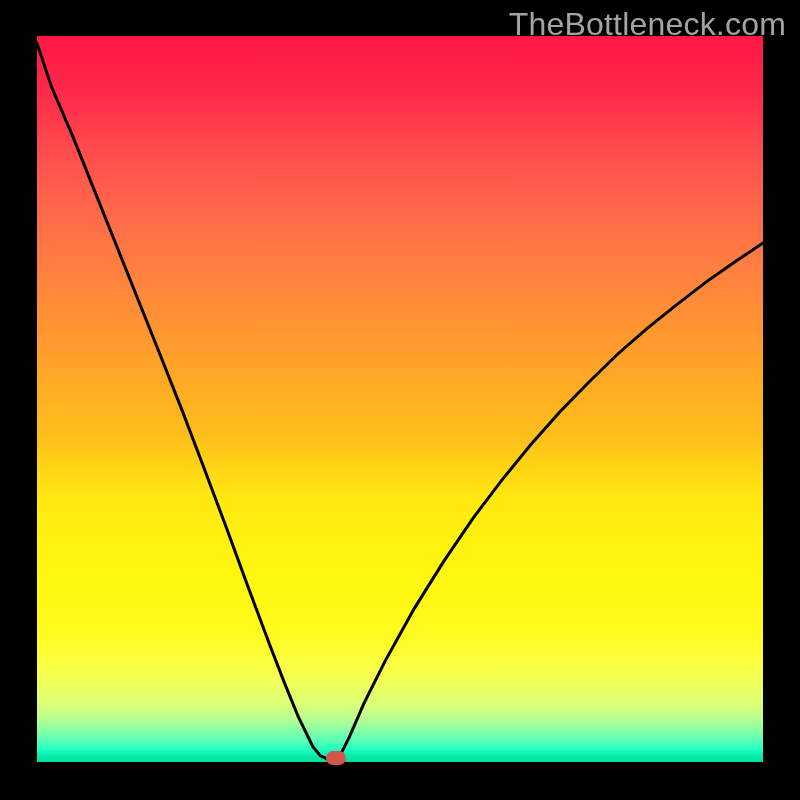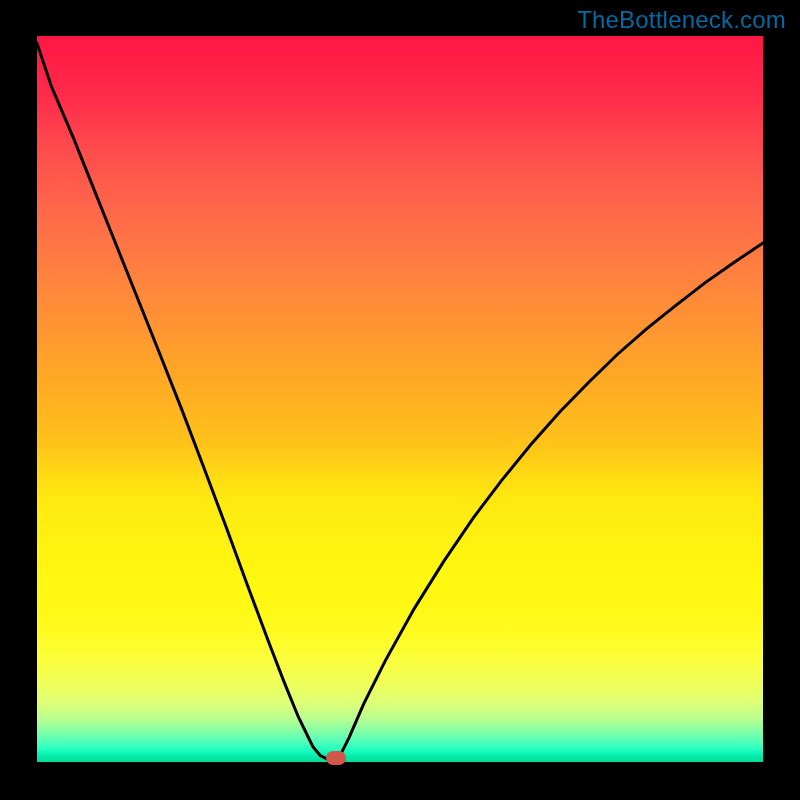--- a/index.html
+++ b/index.html
@@ -1,18 +1,18 @@
 <!DOCTYPE html>
 <html><head>
 <meta charset="utf-8">
 <style>
   * { margin: 0; padding: 0; box-sizing: border-box; }
   body { width: 800px; height: 800px; background: #000; font-family: Arial, Helvetica, sans-serif; overflow: hidden; }
   .frame { position: relative; width: 800px; height: 800px; background: #000; }
-  .watermark { position: absolute; top: 6px; right: 14px; color: #0369a1; font-size: 24px; font-weight: 500; letter-spacing: 0.2px; }
+  .watermark { position: absolute; top: 6px; right: 14px; color: #a3a3a3; font-size: 32px; font-weight: 500; letter-spacing: 0.2px; }
   .plot { position: absolute; left: 37px; top: 36px; width: 726px; height: 726px; }
   .gradient-bg {
     position: absolute; inset: 0;
     background: linear-gradient(to bottom,
       #ff1744 0%,
       #ff2a4a 8%,
       #ff4d4d 16%,
       #ff684a 24%,
       #ff7f40 32%,
       #ff9532 40%,

